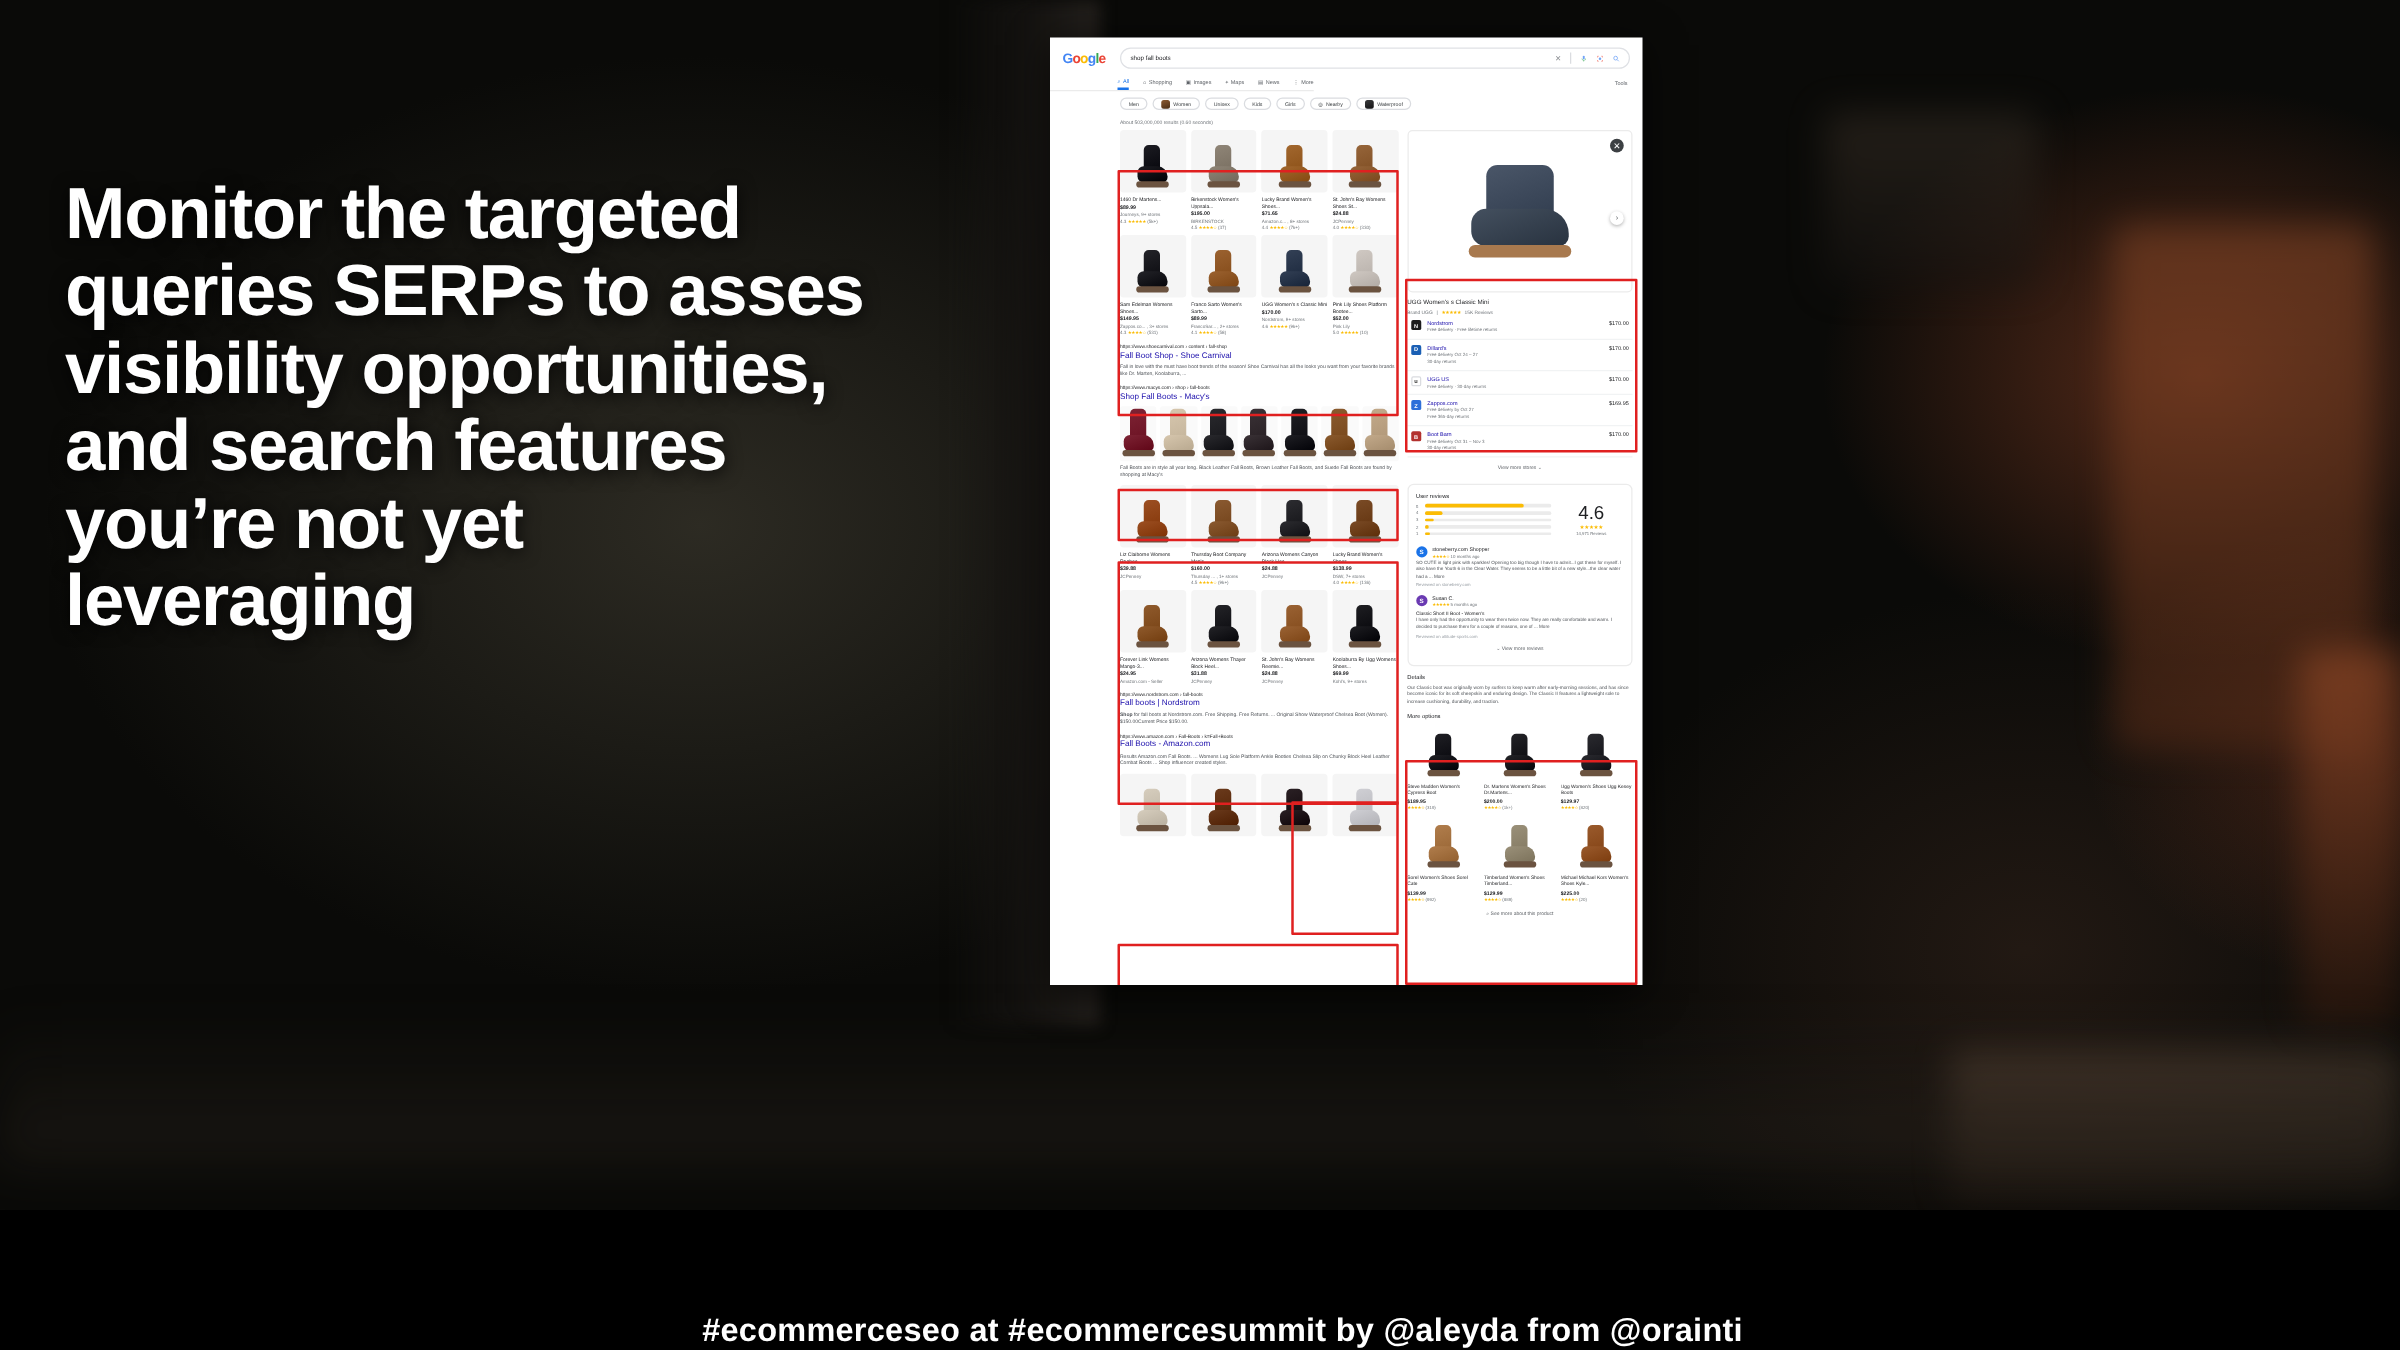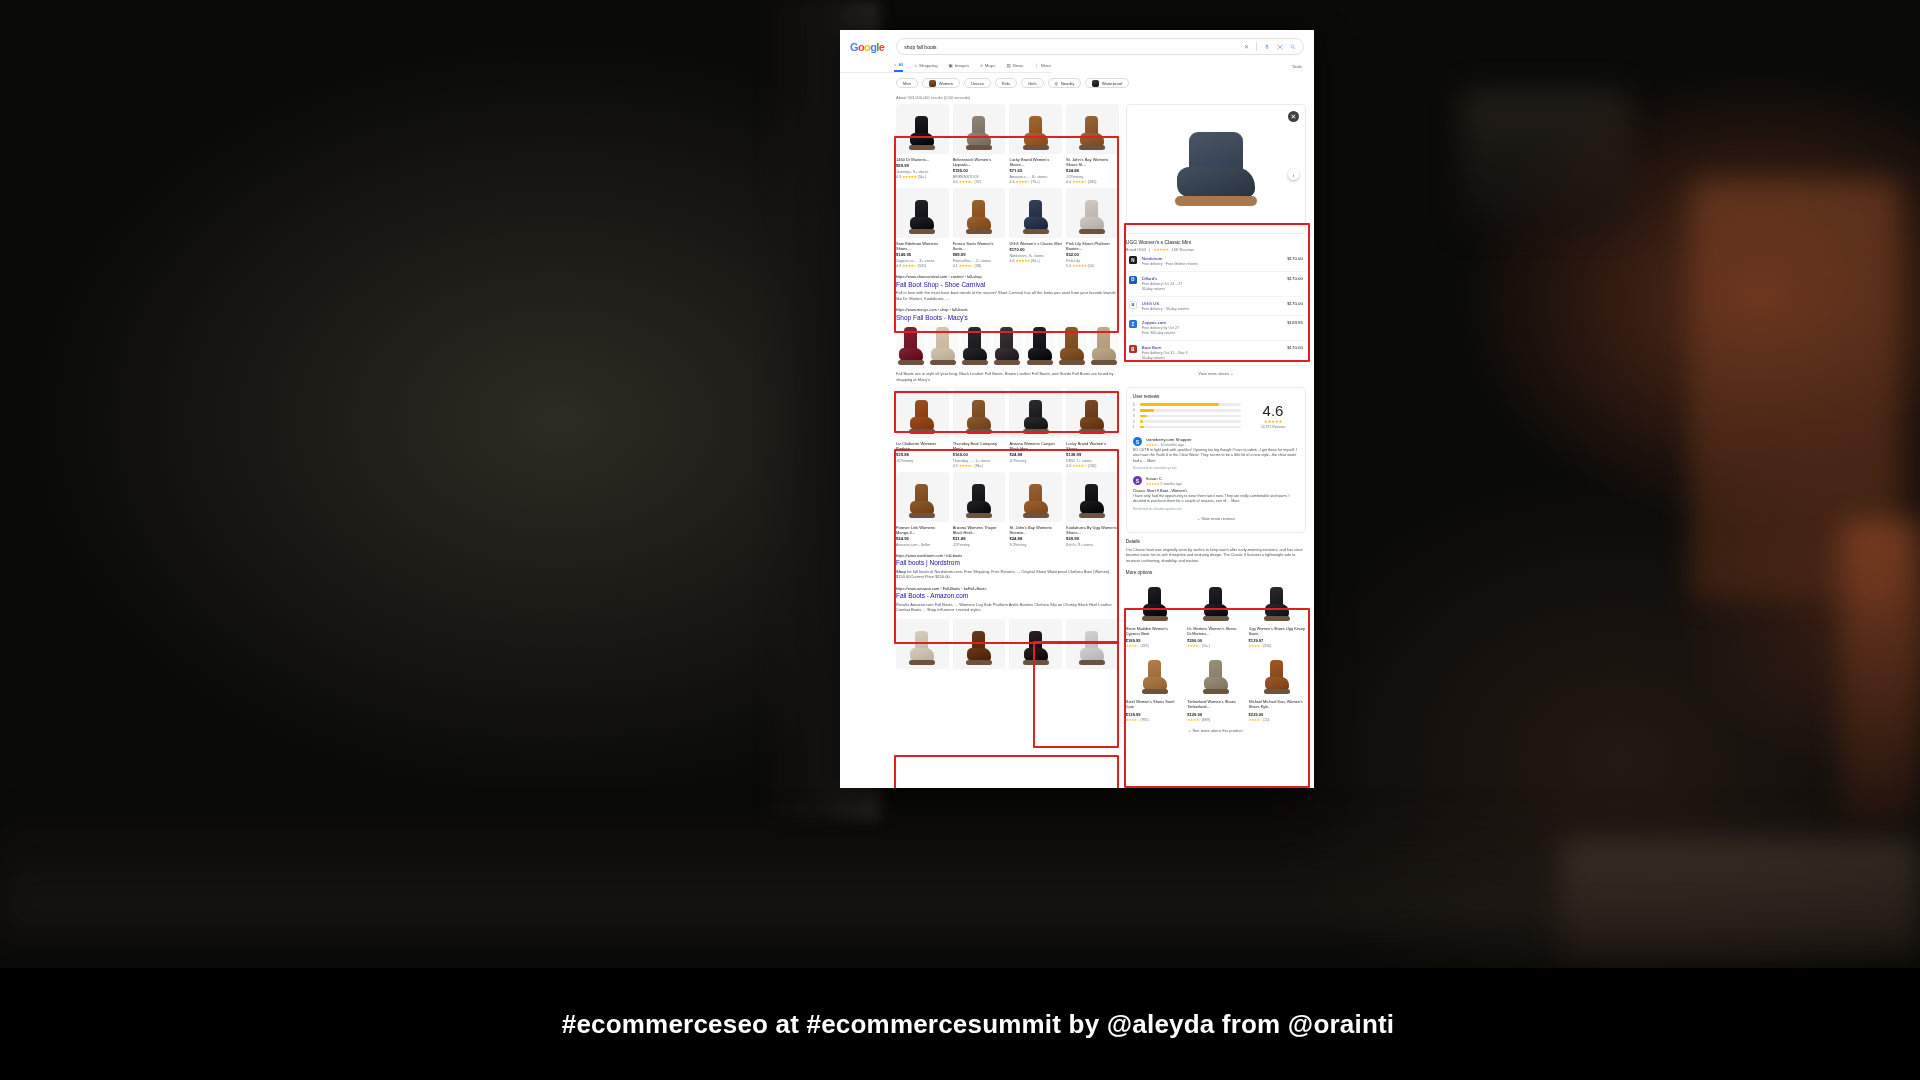--- a/index.html
+++ b/index.html
@@ -39,21 +39,21 @@
   
   .headline {
     position:absolute; left:52px; top:140px; width:660px;
     color:#fff; font-weight:700; font-size:58px; line-height:1.07;
     letter-spacing:-1px;
     text-shadow:0 2px 14px rgba(0,0,0,.85);
   }
 
   
   .footer-bar { position:absolute; left:0; bottom:0; width:1920px; height:112px;
-      background:#000; display:flex; align-items:center; justify-content:center;padding-left:36px; }
+      background:#000; display:flex; align-items:flex-end; justify-content:center;padding-left:36px; }
   .footer-text { color:#fff; font-size:26px; font-weight:700; letter-spacing:.2px; }
 
   
   .serp-shot {
     position:absolute; left:840px; top:30px; width:474px; height:758px;
     background:#fff; overflow:hidden;
     box-shadow:0 6px 30px rgba(0,0,0,.65);
     font-size:4px; color:#202124;
   }
   .serp-inner { position:relative; width:474px; height:758px; }
@@ -209,20 +209,21 @@
 
   <div class="bg-photo">
     <div class="bg-blurshape bs4"></div>
     <div class="bg-blurshape bs1"></div>
     <div class="bg-blurshape bs2"></div>
     <div class="bg-blurshape bs3"></div>
     <div class="laptop-edge"></div>
     <div class="desk"></div>
   </div>
 
+  <div class="headline">Monitor the targeted queries SERPs  to asses visibility opportunities, and search features you’re not yet leveraging</div>
 
   <div class="serp-shot">
     <div class="serp-inner" id="serp-inner">
 
       <div class="g-header">
         <div class="g-logo">
           <span>G</span><span>o</span><span>o</span><span>g</span><span>l</span><span>e</span>
         </div>
         <div class="g-searchbox">
           <div class="g-query">shop fall boots</div>

